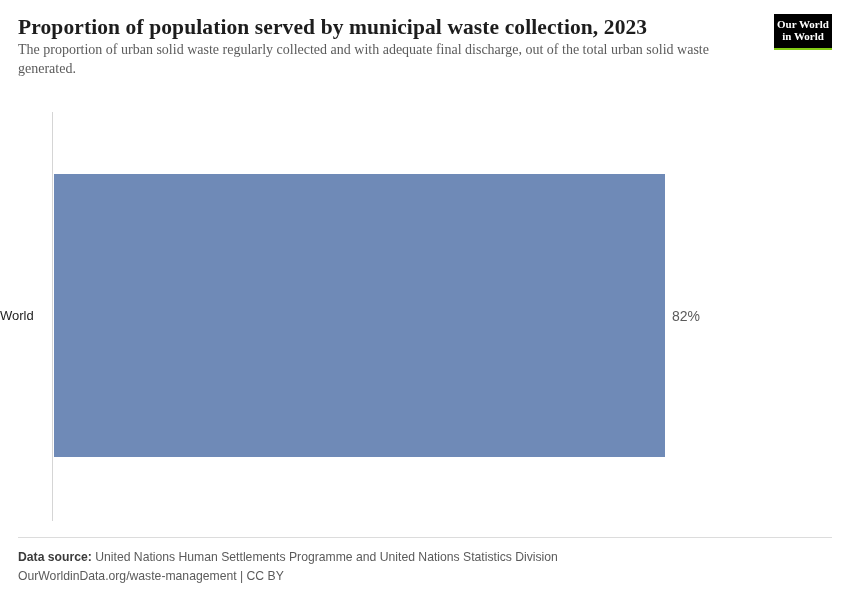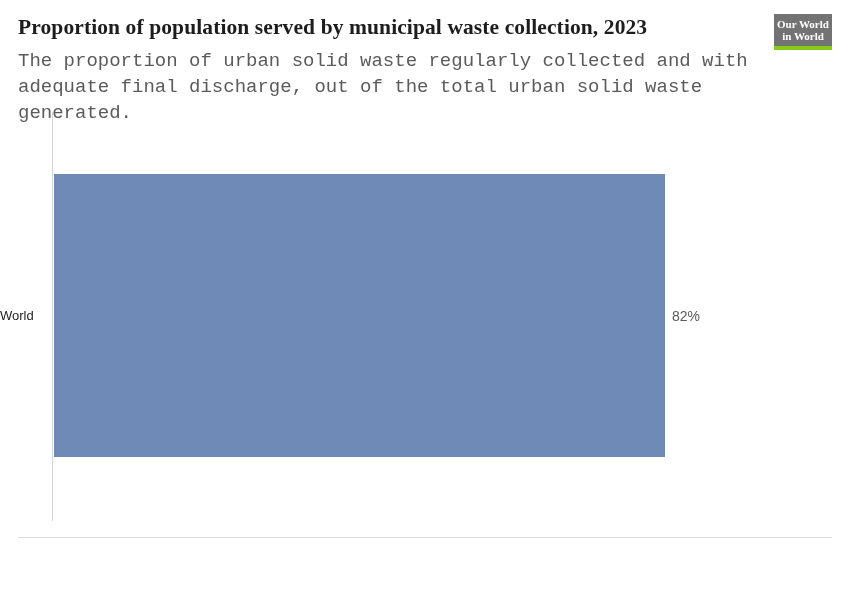--- a/index.html
+++ b/index.html
@@ -30,44 +30,43 @@
     font-size: 21.5px;
     font-weight: bold;
     color: #1d1d1d;
     letter-spacing: 0.1px;
     margin: 0;
     padding: 0;
     line-height: 1.22;
     max-width: 740px;
   }
   .chart-subtitle {
-    font-family: Liberation Mono, monospace;
-    font-size: 19px;
+    font-family: Liberation Serif, serif;
+    font-size: 14px;
     color: #5b5b5b;
     line-height: 1.37;
-    margin-top: 8px;
     max-width: 735px;
     font-weight: normal;
   }
   .owid-logo {
     position: absolute;
     top: 0px;
     right: 0px;
     width: 58px;
     height: 36px;
-    background: #737373;
+    background: #000000;
     color: #ffffff;
     font-family: "Liberation Serif", serif;
     font-weight: bold;
     font-size: 11px;
     line-height: 1.12;
     text-align: center;
     padding-top: 4px;
     box-sizing: border-box;
-    border-bottom: 4px solid #84cc16;
+    border-bottom: 2px solid #84cc16;
   }
   .owid-logo .l1, .owid-logo .l2 { display: block; }
 
   .chart-area {
     position: absolute;
     left: 0;
     top: 100px;
     width: 850px;
     height: 430px;
   }
@@ -154,14 +153,23 @@
     <div class="axis-line"></div>
 
     <div class="bar-row">
       <div class="bar-label-wrap">World</div>
       <div class="bar" id="bar0" style="left: 54px; width: 611px; background: rgb(111, 138, 183);"></div>
       <div class="bar-value" id="barval0" style="left: 672px;">82%</div>
     </div>
   </div>
 
   <div class="footer-rule"></div>
+  <div class="footer">
+    <div class="footer-line">
+      <span class="label">Data source:</span>
+      <span>United Nations Human Settlements Programme and United Nations Statistics Division</span>
+    </div>
+    <div class="footer-line">
+      <span>OurWorldinData.org/waste-management | CC BY</span>
+    </div>
+  </div>
 
 </div>
 
 </body></html>

